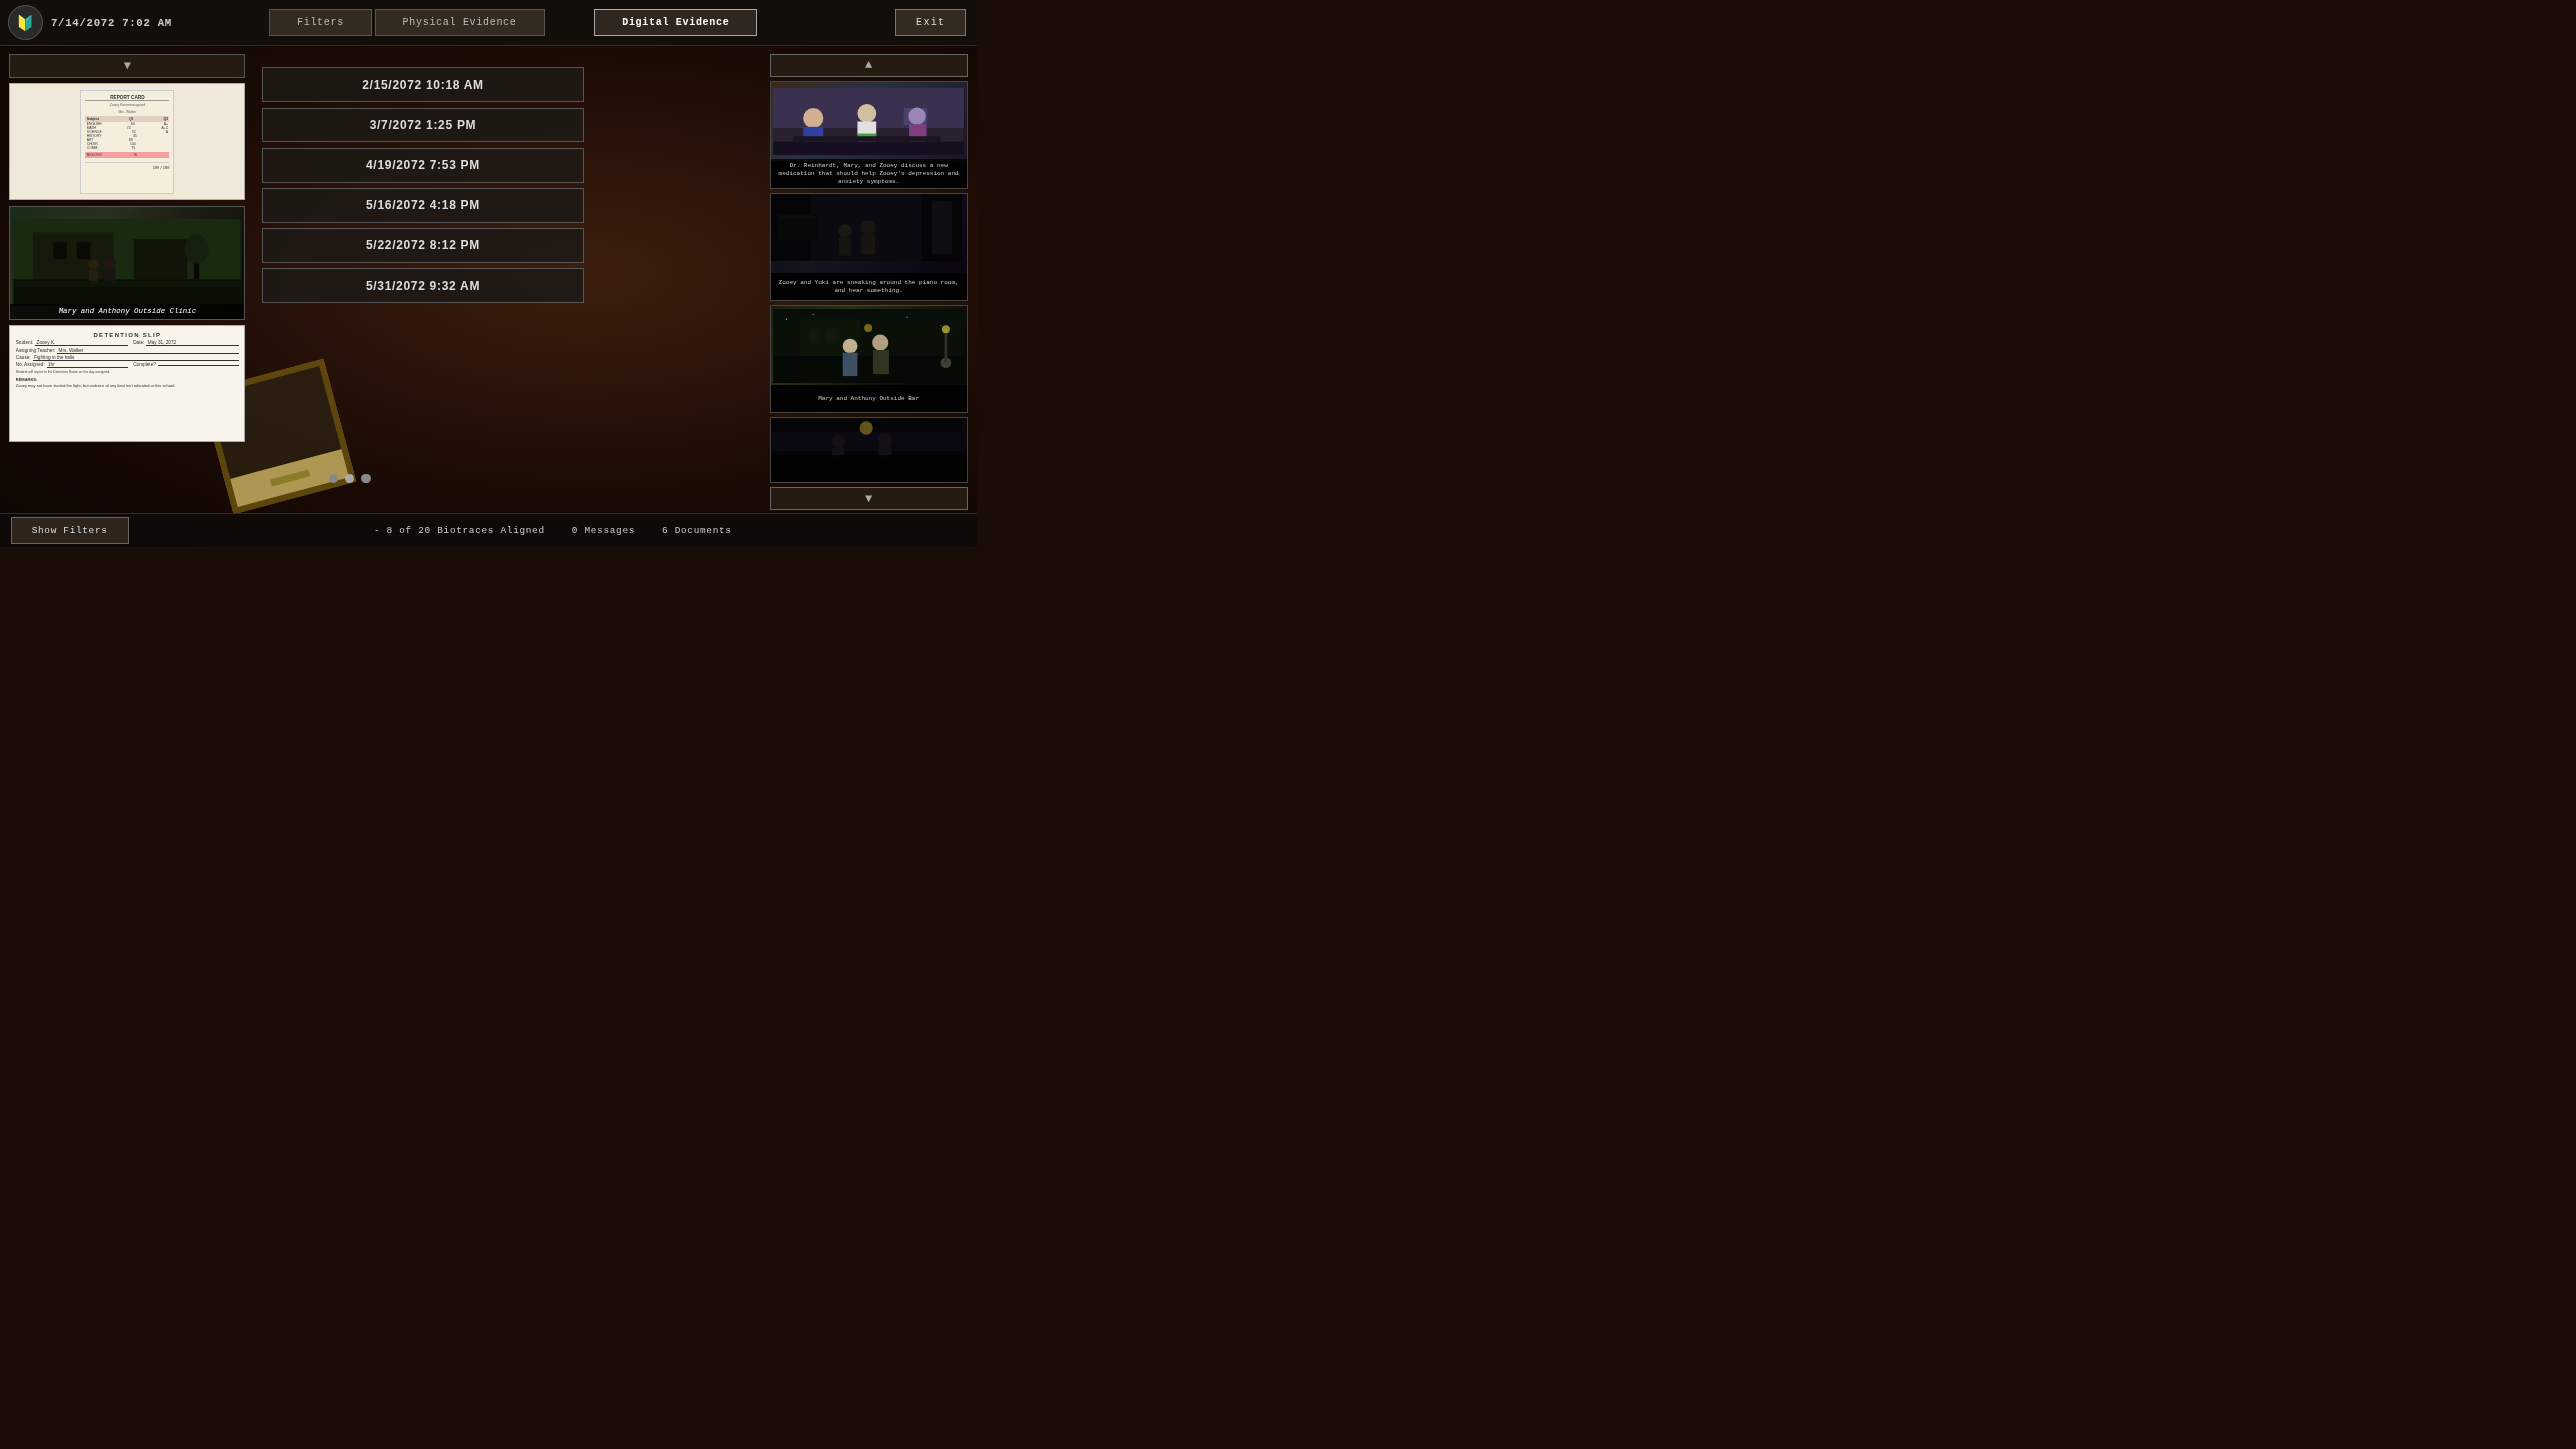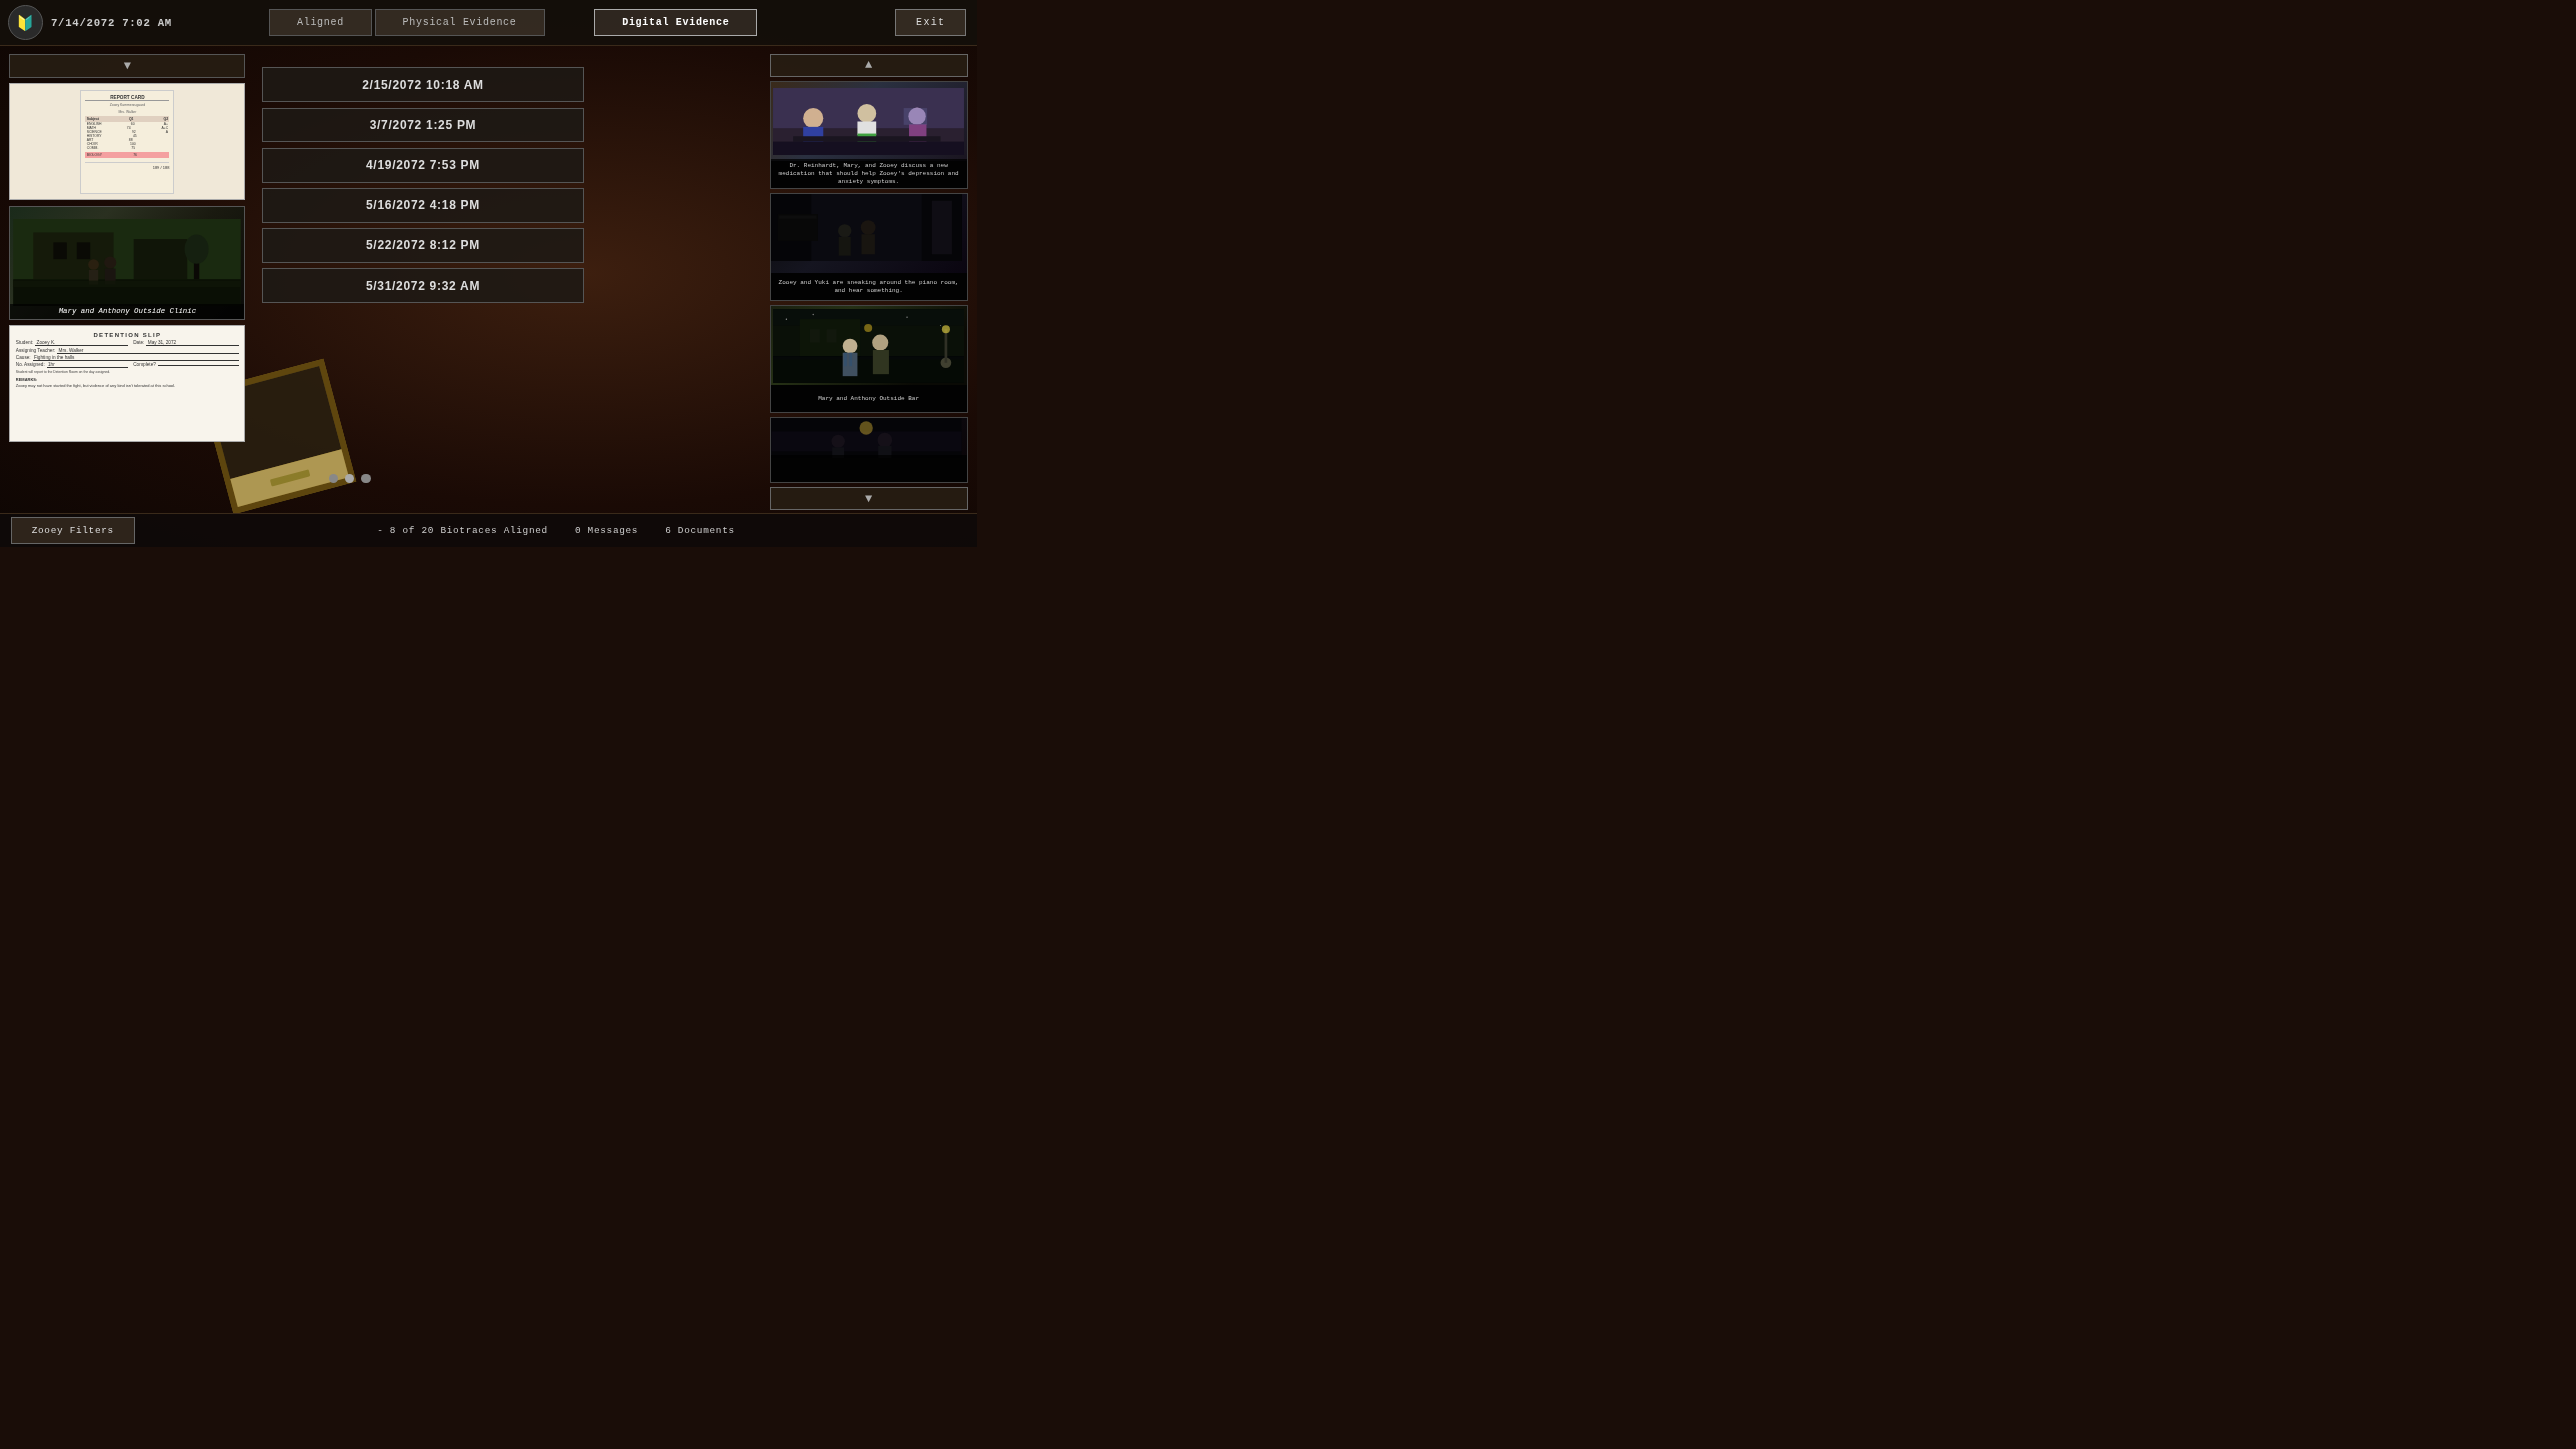--- a/index.html
+++ b/index.html
@@ -426,21 +426,21 @@
 <body>
 
 <div class="bg"></div>
 
 <div class="top-bar">
   <div class="logo-badge">
     <span>🔰</span>
   </div>
   <span class="timestamp">7/14/2072 7:02 AM</span>
   <div class="nav-buttons">
-    <button class="nav-btn">Aligned</button>
+    <button class="nav-btn">Filters</button>
     <button class="nav-btn">Physical Evidence</button>
     <button class="nav-btn active">Digital Evidence</button>
   </div>
   <button class="exit-btn">Exit</button>
 </div>
 
 <div class="left-panel">
   <div class="scroll-arrow-top">▼</div>
 
   <div class="evidence-card report-card">
@@ -681,20 +681,20 @@
         <rect x="160" y="42" width="20" height="18" fill="#101015"></rect>
       </svg>
     </div>
     <div class="thumb-label"></div>
   </div>
 
   <div class="scroll-arrow-down">▼</div>
 </div>
 
 <div class="bottom-bar">
-  <button class="show-filters-btn">Zooey Filters</button>
+  <button class="show-filters-btn">Show Filters</button>
   <div class="status-bar">
     <span class="status-item">- 8 of 20 Biotraces Aligned</span>
     <span class="status-item">0 Messages</span>
     <span class="status-item">6 Documents</span>
   </div>
 </div>
 
 
 </body></html>

